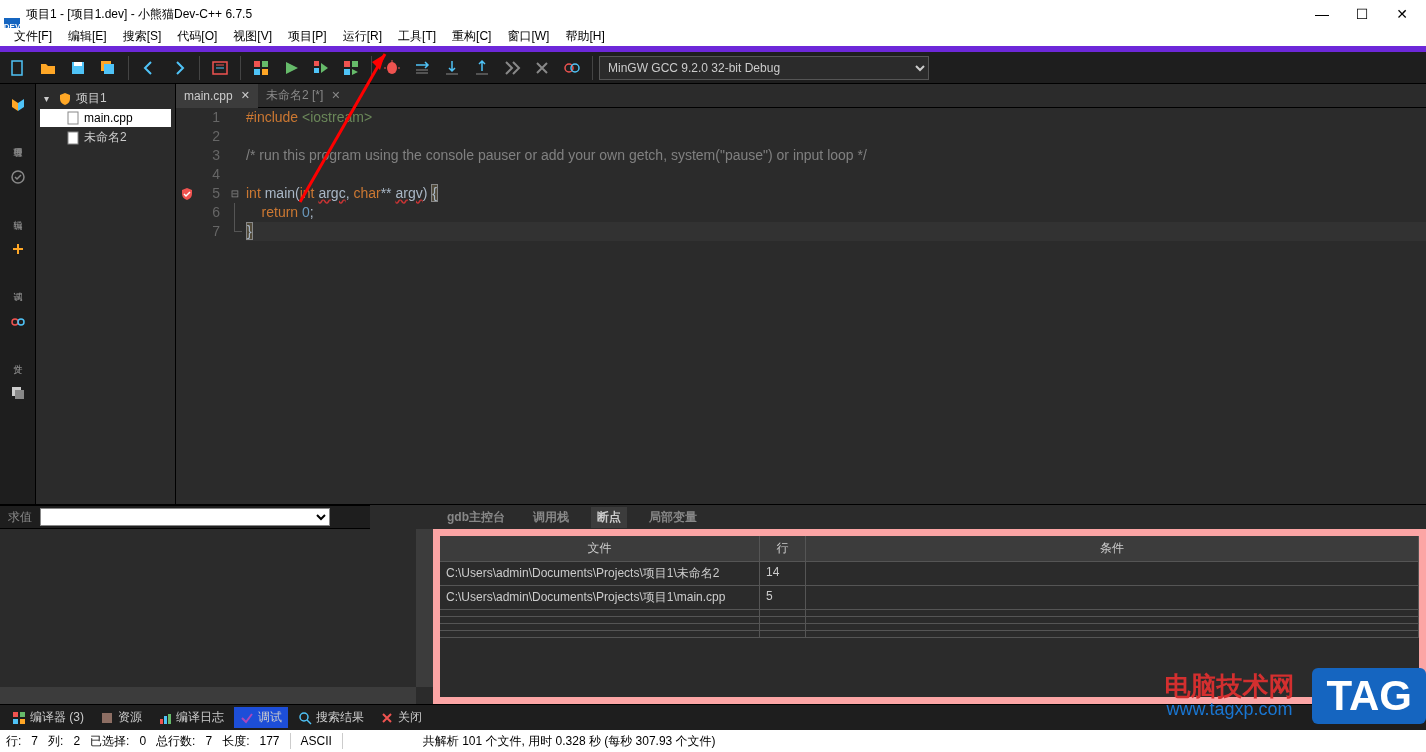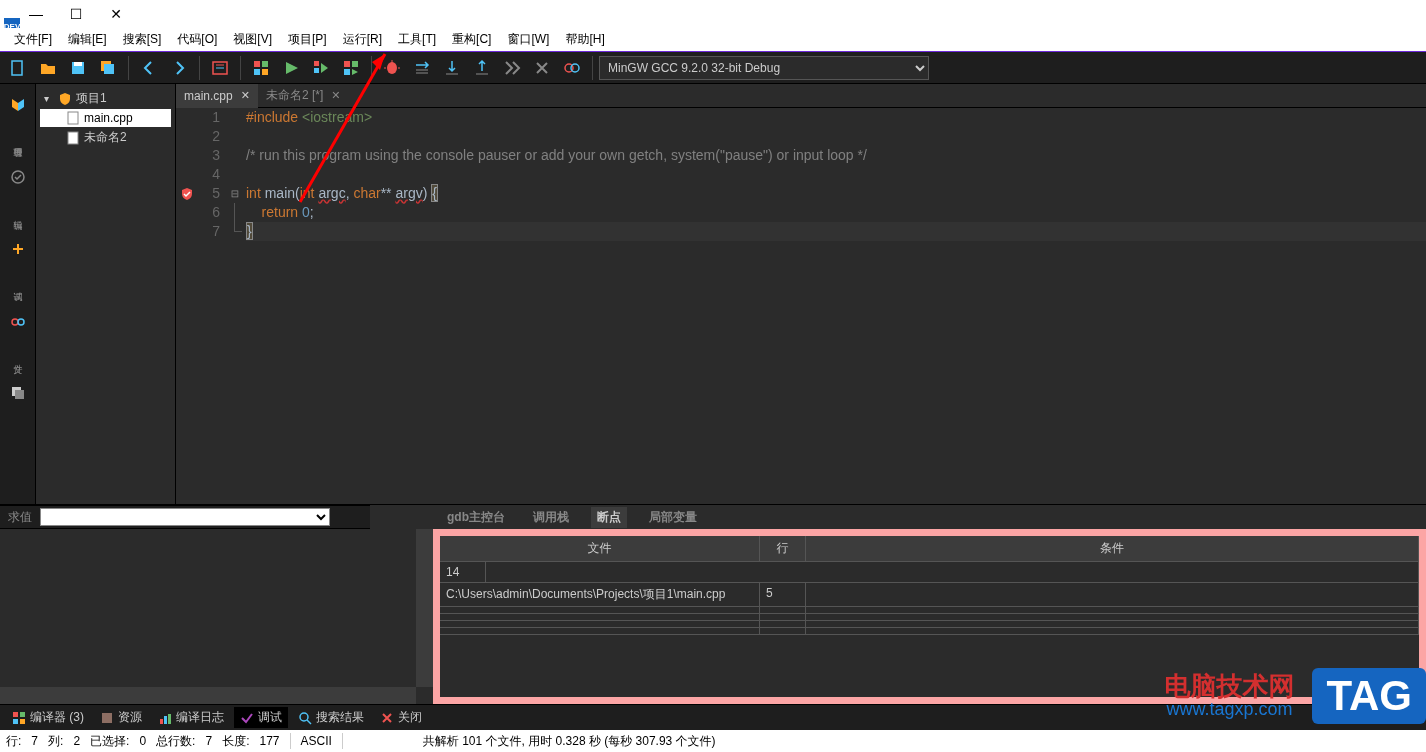--- a/index.html
+++ b/index.html
@@ -2,21 +2,21 @@
 <html><head>
 <meta charset="utf-8">
 <style>
 * { margin: 0; padding: 0; box-sizing: border-box; font-family: "Microsoft YaHei", sans-serif; }
 body { width: 1426px; height: 752px; background: #2b2b2b; overflow: hidden; display: flex; flex-direction: column; position: relative; }
 .titlebar { height: 28px; background: #fff; display: flex; align-items: center; padding: 0 4px; color: #000; font-size: 12px; }
 .titlebar .app-icon { width: 16px; height: 16px; background: #1565c0; margin-right: 6px; display:flex; align-items:center; justify-content:center; color:#fff; font-size:8px; font-weight:bold;margin-top:24px; }
 .titlebar .title { flex: 1; }
 .titlebar .win-controls { display: flex; gap: 20px; padding-right: 10px; }
 .titlebar .win-btn { width: 20px; text-align: center; cursor: pointer; font-size: 14px; }
-.menubar { height: 24px; background: #fff; display: flex; align-items: center; padding: 0 6px; color: #000; font-size: 12px; border-bottom: 1px solid #6d28d9; }
+.menubar { height: 24px; background: #fff; display: flex; padding: 0 6px; color: #000; font-size: 12px; border-bottom: 6px solid #6d28d9; }
 .menubar .menu-item { padding: 0 8px; cursor: pointer; }
 .toolbar { height: 32px; background: #1e1e1e; display: flex; align-items: center; padding: 0 4px; gap: 2px; border-bottom: 1px solid #000; }
 .toolbar .btn { width: 28px; height: 28px; display: flex; align-items: center; justify-content: center; color: #ccc; cursor: pointer; }
 .toolbar .sep { width: 1px; height: 24px; background: #444; margin: 0 4px; }
 .toolbar select { background: #2b2b2b; color: #ccc; border: 1px solid #555; height: 24px; font-size: 12px; width: 330px; padding: 0 4px; }
 .main-area { flex: 1; display: flex; min-height: 0; }
 .left-sidebar { width: 36px; background: #1e1e1e; display: flex; flex-direction: column; align-items: center; padding-top: 4px; gap: 2px; border-right: 1px solid #000; }
 .left-sidebar .tab-btn { width: 32px; height: 34px; display: flex; flex-direction: column; align-items: center; justify-content: center; color: #888; font-size: 9px; cursor: pointer; writing-mode: vertical-rl; }
 .left-sidebar .tab-btn.text { writing-mode: vertical-rl; }
 .project-panel { width: 140px; background: #2b2b2b; border-right: 1px solid #000; color: #ccc; font-size: 12px; }
@@ -60,36 +60,37 @@
 .bp-table { flex: 1; border: 7px solid #fca5a5; color: #ccc; font-size: 12px; }
 .bp-table .header { display: flex; background: #3c3c3c; border-bottom: 1px solid #555; }
 .bp-table .header div { padding: 4px; border-right: 1px solid #555; text-align: center; }
 .bp-table .row { display: flex; border-bottom: 1px solid #555; }
 .bp-table .row div { padding: 3px 6px; border-right: 1px solid #555; overflow: hidden; text-overflow: ellipsis; white-space: nowrap; }
 .bp-table .col-file { width: 320px; }
 .bp-table .col-line { width: 46px; text-align: left; }
 .bp-table .col-cond { flex: 1; }
 .bottom-tabs { height: 26px; background: #1e1e1e; display: flex; align-items: center; padding: 0 6px; color: #ccc; font-size: 12px; gap: 4px; border-top: 1px solid #000; }
 .bottom-tabs .btab { display: flex; align-items: center; gap: 4px; padding: 2px 6px; cursor: pointer; }
-.bottom-tabs .btab.active { background: #000000; }
+.bottom-tabs .btab.active { background: #1d4ed8; }
 .bottom-tabs .btab .icn { width: 14px; height: 14px; display: flex; align-items: center; justify-content: center; }
 .statusbar { height: 22px; background: #fff; color: #000; font-size: 12px; display: flex; align-items: center; padding: 0 6px; gap: 10px; }
 .statusbar .sep-v { width: 1px; height: 16px; background: #ccc; }
 .arrow-annotation { position: absolute; pointer-events: none; z-index: 500; }
 .watermark { position: absolute; right: 0; bottom: 28px; display: flex; align-items: center; z-index: 600; }
 .watermark .text-block { color: #d32f2f; font-size: 26px; font-weight: bold; text-align: center; line-height: 1.1; padding-right: 18px; }
 .watermark .text-block .url { color: #1976d2; font-size: 18px; font-weight: normal; }
 .watermark .tag-block { background: #1565c0; color: #fff; font-size: 42px; font-weight: bold; padding: 4px 14px; border-radius: 6px; }
 svg { display: block; }
 </style>
 </head>
 <body>
 
 <div class="titlebar">
   <div class="app-icon">DEV</div>
+  <div class="title">项目1 - [项目1.dev] - 小熊猫Dev-C++ 6.7.5</div>
   <div class="win-controls">
     <div class="win-btn">—</div>
     <div class="win-btn">☐</div>
     <div class="win-btn">✕</div>
   </div>
 </div>
 
 <div class="menubar">
   <div class="menu-item">文件[F]</div>
   <div class="menu-item">编辑[E]</div>
@@ -366,20 +367,21 @@
       <div class="dtab active">断点</div>
       <div class="dtab">局部变量</div>
     </div>
     <div class="bp-table">
       <div class="header">
         <div class="col-file">文件</div>
         <div class="col-line" style="text-align:center;">行</div>
         <div class="col-cond">条件</div>
       </div>
       <div class="row">
+        <div class="col-file">C:\Users\admin\Documents\Projects\项目1\未命名2</div>
         <div class="col-line">14</div>
         <div class="col-cond"></div>
       </div>
       <div class="row">
         <div class="col-file">C:\Users\admin\Documents\Projects\项目1\main.cpp</div>
         <div class="col-line">5</div>
         <div class="col-cond"></div>
       </div>
       <div class="row">
           <div class="col-file"></div>

